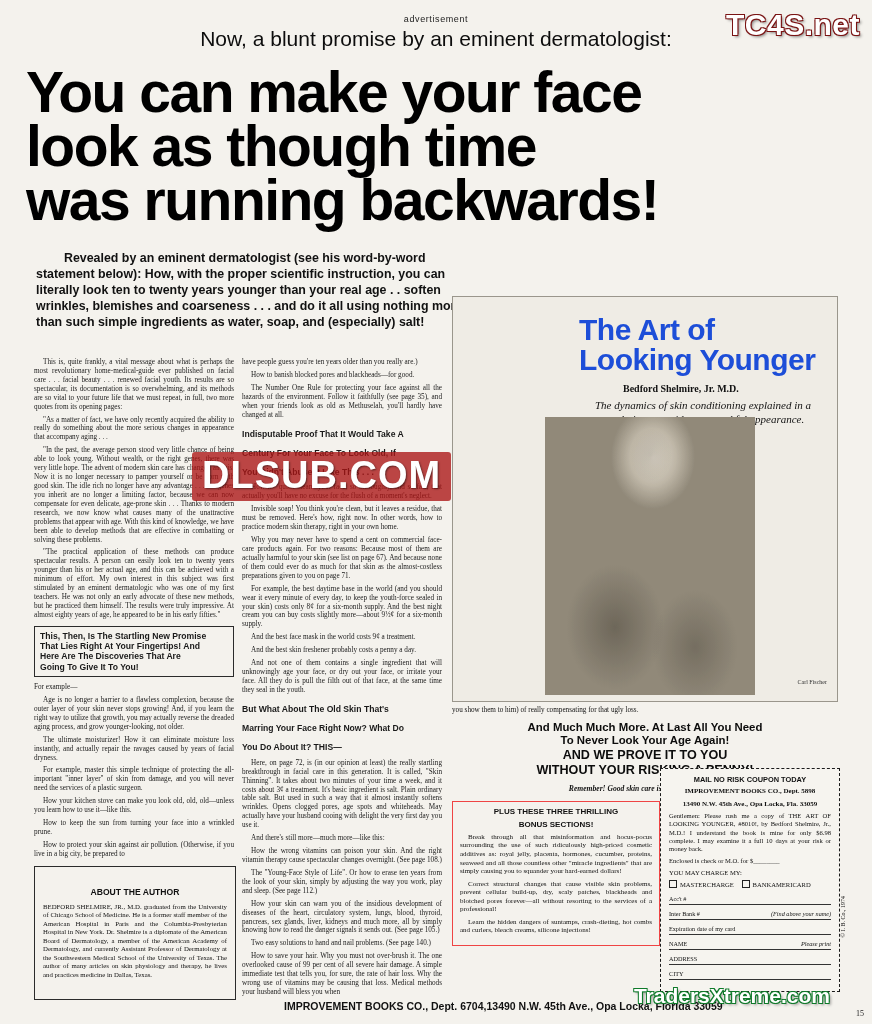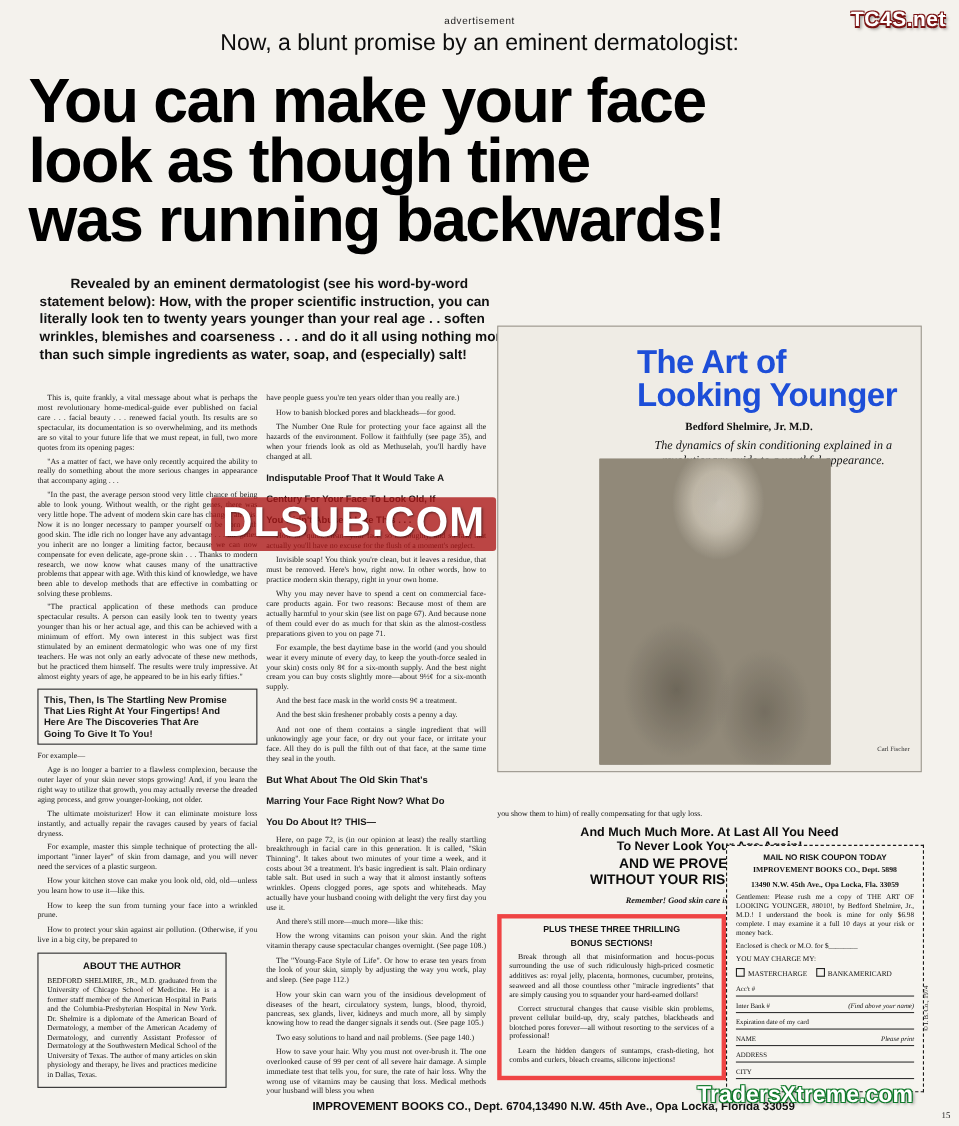--- a/index.html
+++ b/index.html
@@ -15,21 +15,21 @@
     position:relative;
     width:872px;height:1024px;
     background:#f4f2ed;
     box-sizing:border-box;
     padding:0;
   }
   
   .wm-tc4s{
     position:absolute;top:8px;right:12px;
     font-family:"Liberation Sans", sans-serif;
-    font-weight:bold;font-size:19px;
+    font-weight:bold;font-size:30px;
     color:#ffffff;
     text-shadow:
       -1px -1px 0 #7a1414, 1px -1px 0 #7a1414,
       -1px 1px 0 #7a1414, 1px 1px 0 #7a1414,
       2px 2px 3px rgba(0,0,0,.45);
     letter-spacing:.5px;
     z-index:40;
   }
   .wm-dlsub{
     position:absolute;top:452px;left:168px;
@@ -165,38 +165,38 @@
       radial-gradient(ellipse 30px 38px at 106px 38px, rgba(40,36,30,.15), rgba(0,0,0,0) 70%),
       radial-gradient(ellipse 70px 90px at 70px 210px, rgba(30,26,20,.28), rgba(0,0,0,0) 70%),
       radial-gradient(ellipse 60px 80px at 150px 230px, rgba(30,26,20,.22), rgba(0,0,0,0) 72%);
   }
   .cover-credit{
     position:absolute;right:10px;bottom:16px;
     font-size:6px;color:#333;
   }
   
   .lower{
-    position:absolute;top:736px;left:452px;width:386px;
+    position:absolute;top:706px;left:452px;width:386px;
   }
   .promise{
     font-family:"Liberation Sans", sans-serif;
     font-weight:bold;
     text-align:center;
     font-size:11.4px;
     line-height:1.18;
     margin:0 0 6px 0;
     color:#0c0c0c;
   }
   .promise .big{font-size:12.6px;}
   .remember{
     font-style:italic;font-weight:bold;
     font-size:7.6px;text-align:center;margin-bottom:8px;
   }
   .bonus-box{
-    border:4px solid #ef4444;
+    border:1px solid #ef4444;
     width:208px;
     padding:5px 7px 6px 7px;
     box-sizing:border-box;
     font-size:7px;
     line-height:1.22;
     text-align:justify;
     float:left;
   }
   .bonus-box h4{
     font-family:"Liberation Sans", sans-serif;
@@ -223,23 +223,23 @@
     font-size:7.4px;margin:0 0 3px 0;text-align:center;
   }
   .coupon .addr{font-weight:bold;font-size:7px;text-align:center;margin-bottom:4px;line-height:1.2;}
   .coupon p{margin:0 0 4px 0;text-align:justify;}
   .coupon .line{border-bottom:1px solid #333;height:11px;margin-bottom:3px;position:relative;}
   .coupon .line span{font-size:6.2px;position:absolute;left:0;bottom:1px;}
   .coupon .line span.r{left:auto;right:0;font-style:italic;}
   .chk{display:inline-block;width:6px;height:6px;border:1px solid #222;margin-right:3px;vertical-align:-1px;}
   
   .author-box{
-    position:absolute;left:34px;top:866px;width:172px;
+    position:absolute;left:34px;top:866px;width:202px;
     border:1px solid #2b2b2b;
-    padding:6px 8px;
+    padding:20px 8px;
     box-sizing:border-box;
     font-size:6.8px;line-height:1.25;text-align:justify;
   }
   .author-box h4{
     font-family:"Liberation Sans", sans-serif;
     font-size:8.6px;text-align:center;margin:0 0 5px 0;
   }
   
   .footer-order{
     position:absolute;left:248px;bottom:12px;

